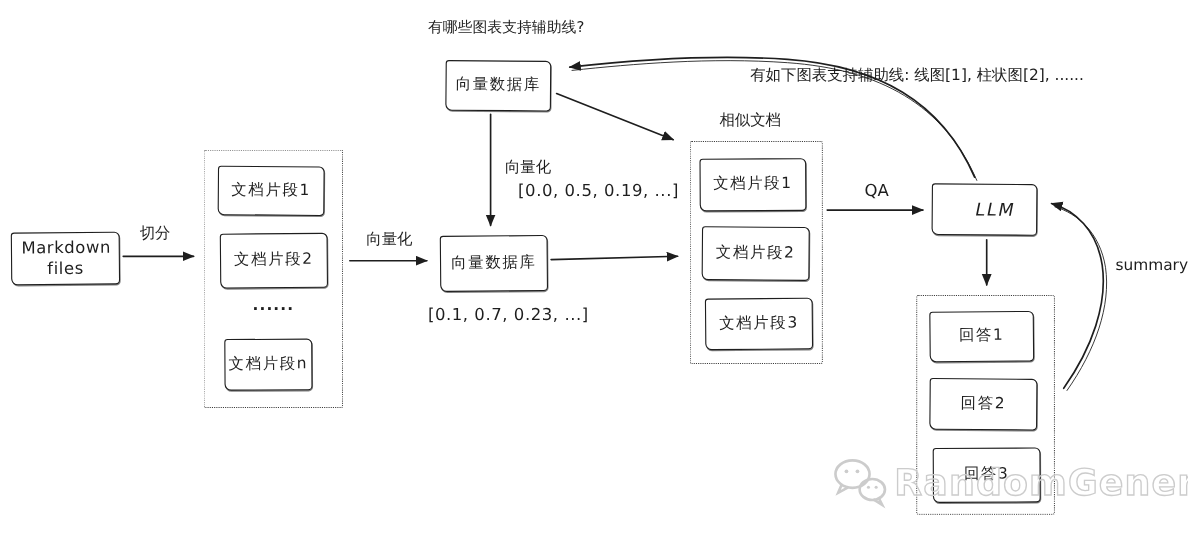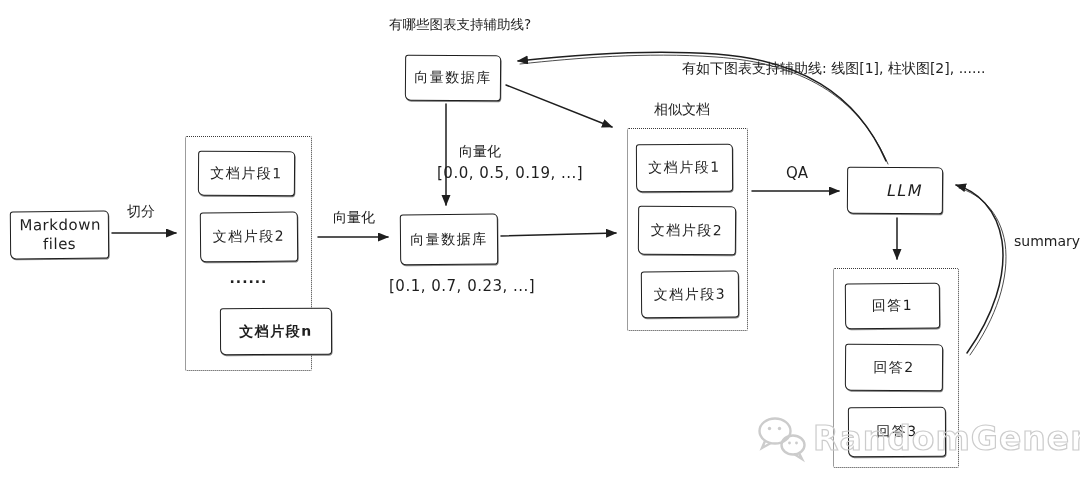--- a/index.html
+++ b/index.html
@@ -63,31 +63,31 @@
   <div class="lbl" style="left:127px;top:203px;">切分</div>
 
   <div class="group" style="left:185px;top:136px;width:127px;height:235px;"></div>
   <div class="node r2" style="left:198px;top:151px;width:97px;height:45px;">
     <span>文档片段1</span>
   </div>
   <div class="node r1" style="left:200px;top:212px;width:98px;height:50px;">
     <span>文档片段2</span>
   </div>
   <div class="lbl ellipsis" style="left:226px;top:270px;width:45px;text-align:center;">......</div>
-  <div class="node r3" style="left:220px;top:308px;width:112px;height:47px;font-weight:bold;">
+  <div class="node r3" style="left:204px;top:308px;width:80px;height:47px;">
     <span>文档片段n</span>
   </div>
   <div class="lbl" style="left:333px;top:209px;">向量化</div>
 
   <div class="lbl" style="left:389px;top:16px;font-size:13.5px;">有哪些图表支持辅助线?</div>
   <div class="node r2" style="left:405px;top:55px;width:96px;height:46px;">
     <span>向量数据库</span>
   </div>
   <div class="lbl" style="left:459px;top:143px;">向量化</div>
-  <div class="lbl vec" style="left:437px;top:164px;">[0.0, 0.5, 0.19, ...]</div>
+  <div class="lbl vec" style="left:471px;top:164px;">[0.0, 0.5, 0.19, ...]</div>
 
   <div class="node r1" style="left:400px;top:214px;width:98px;height:51px;">
     <span>向量数据库</span>
   </div>
   <div class="lbl vec" style="left:389px;top:277px;">[0.1, 0.7, 0.23, ...]</div>
 
   <div class="lbl" style="left:654px;top:101px;text-align:center;">相似文档</div>
   <div class="group" style="left:627px;top:128px;width:121px;height:203px;"></div>
   <div class="node r3" style="left:636px;top:144px;width:97px;height:48px;">
     <span>文档片段1</span>

